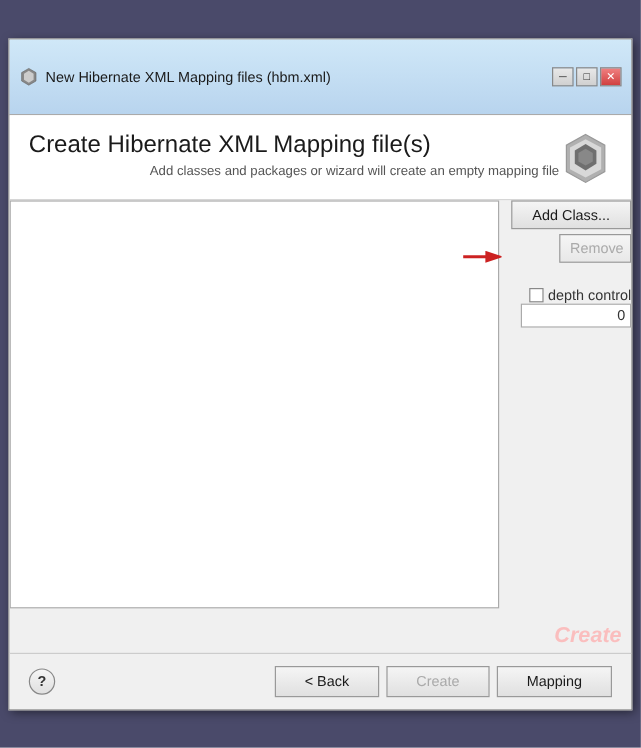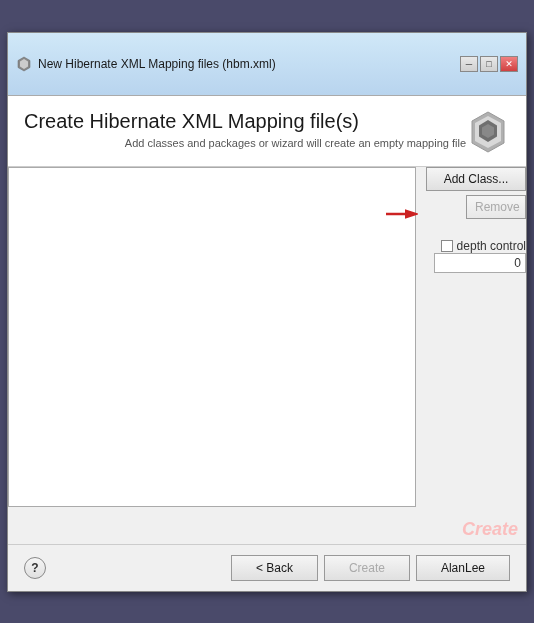--- a/index.html
+++ b/index.html
@@ -326,16 +326,16 @@
     <div class="watermark">Create</div>
   </div>
 
   <div class="footer">
     <div class="footer-left">
       <div class="help-btn">?</div>
     </div>
     <div class="footer-right">
       <button class="footer-btn">&lt; Back</button>
       <button class="footer-btn disabled">Create</button>
-      <button class="footer-btn">AlanLee</button>
+      <button class="footer-btn">Mapping</button>
     </div>
   </div>
 </div>
 
 </body></html>

